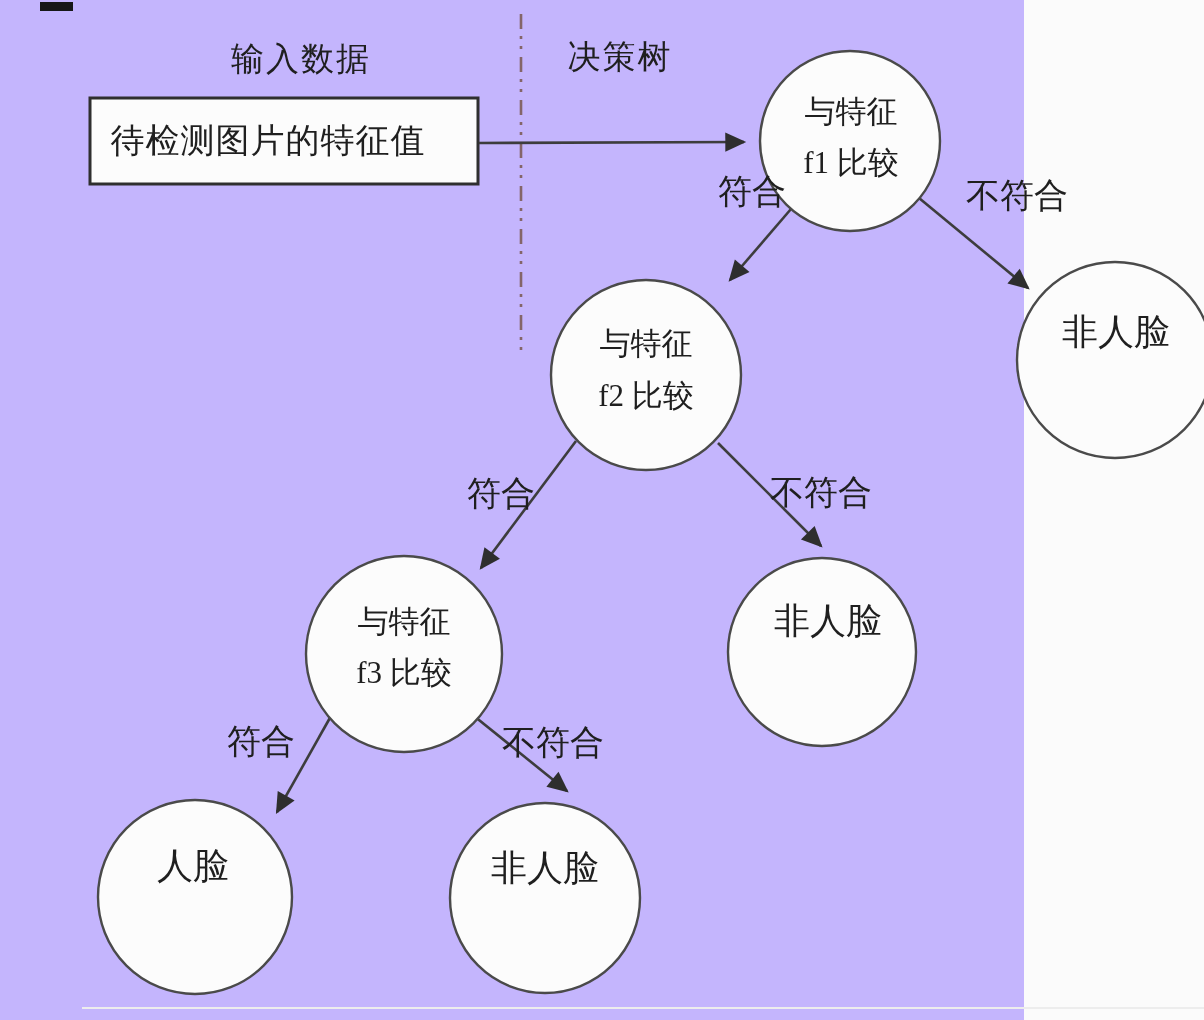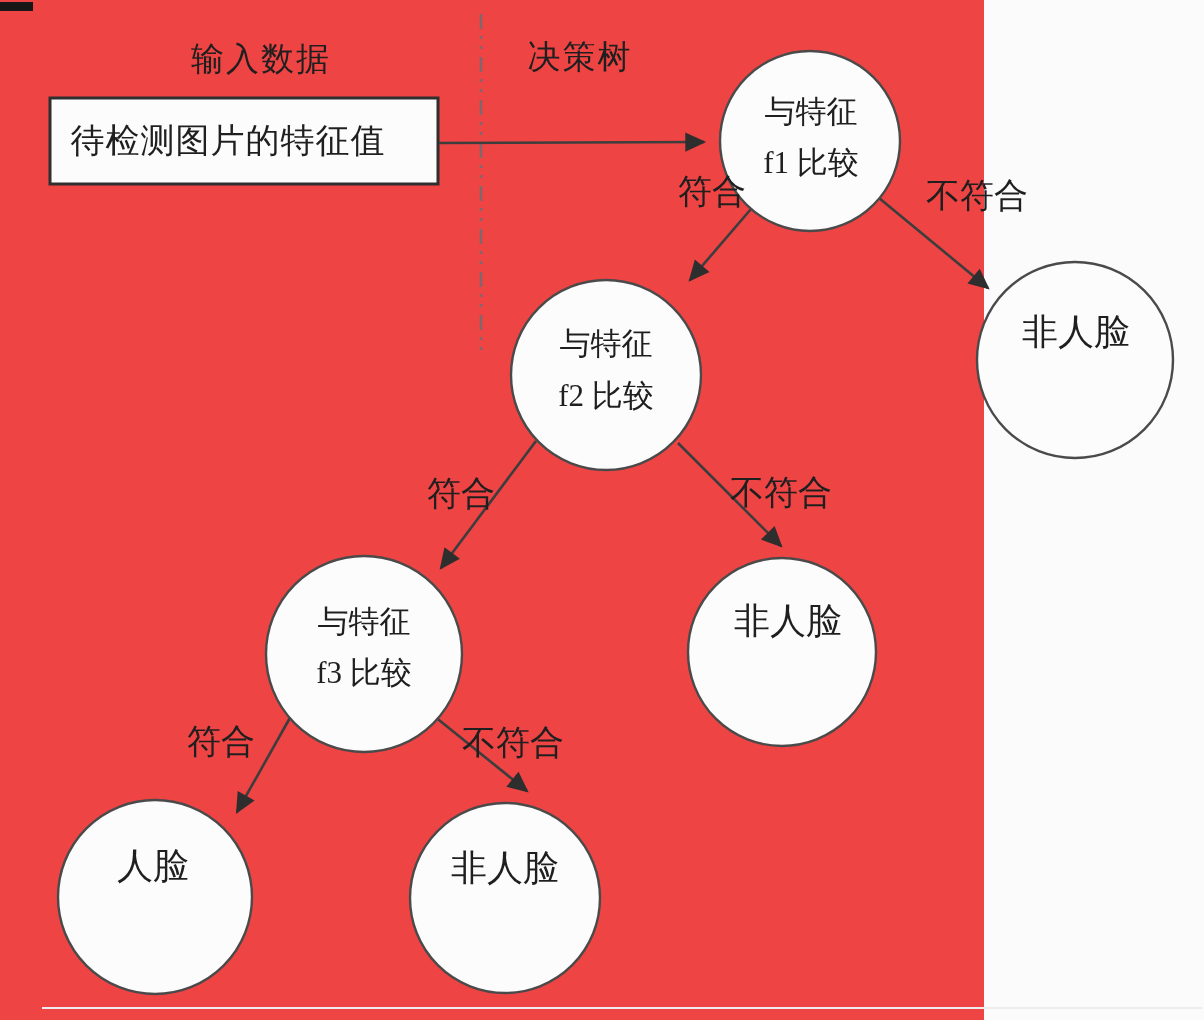--- a/index.html
+++ b/index.html
@@ -8,21 +8,22 @@
     background: #fbfbfb;
     width: 1204px;
     height: 1020px;
     overflow: hidden;
     font-family: "Liberation Serif", "DejaVu Serif", serif;
   }
   .stage {
     position: relative;
     width: 984px;
     height: 1020px;
-    background: #ef4444;
+    background: #c4b5fd;
+    padding-left: 40px;
   }
   svg { display: block; }
   text {
     font-family: "Liberation Serif", "DejaVu Serif", serif;
     fill: #1f1f1f;
   }
   .node-label   { font-size: 31px; }
   .leaf-label   { font-size: 36px; }
   .edge-label   { font-size: 34px; }
   .region-title { font-size: 33px; letter-spacing: 2px; }

